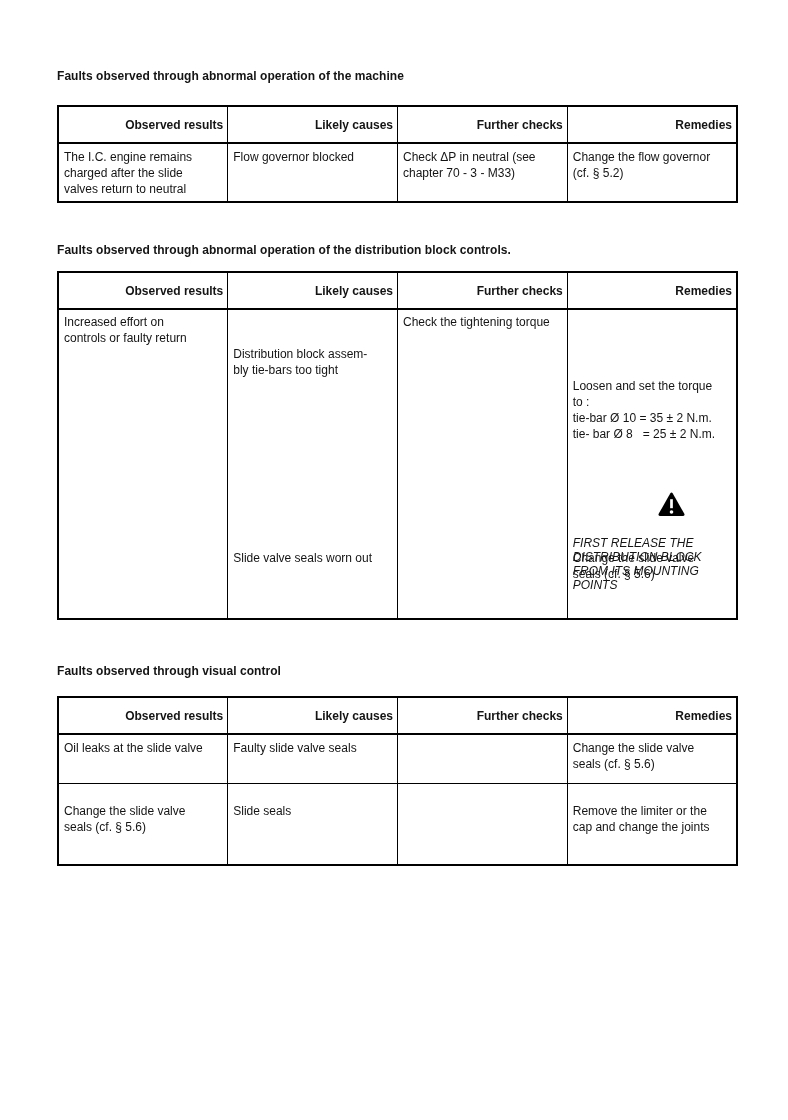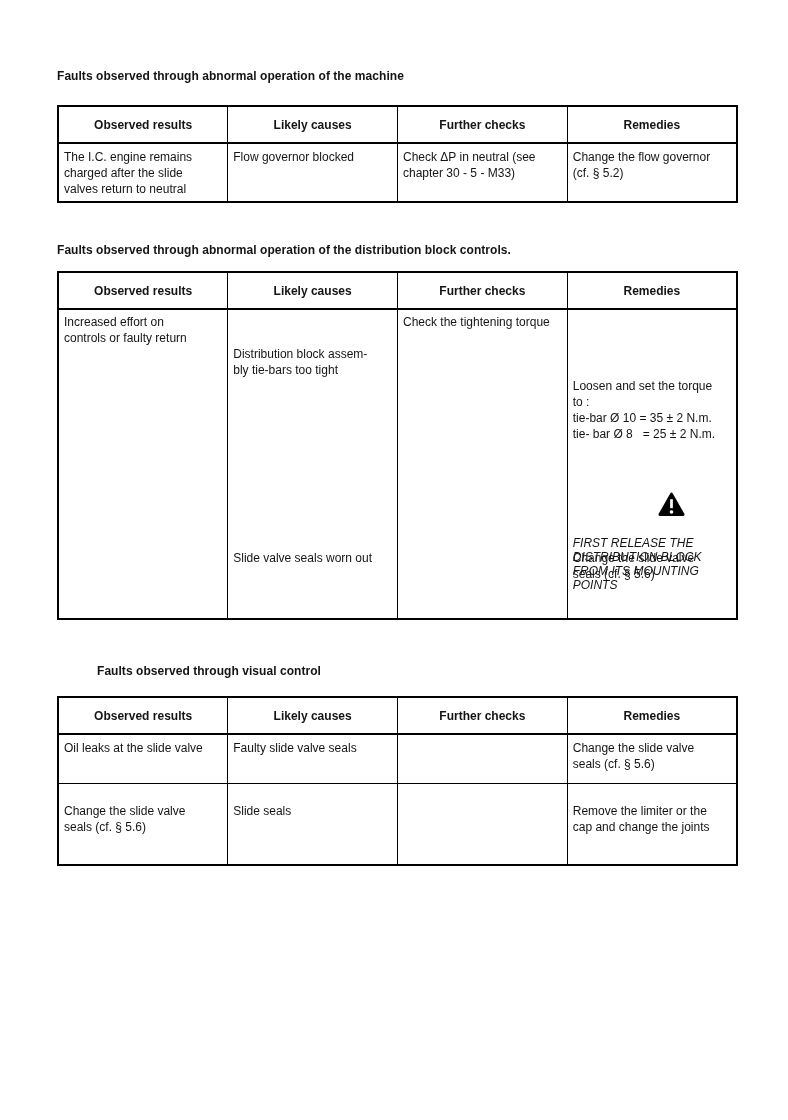--- a/index.html
+++ b/index.html
@@ -20,37 +20,37 @@
     width: 681px;
   }
   .section-heading {
     font-size: 12px;
     font-weight: 700;
     line-height: 15px;
     letter-spacing: 0.05px;
   }
   .h1 { margin-top: 69px; }
   .h2 { margin-top: 40px; }
-  .h3 { margin-top: 44px; margin-left: 40px; }
+  .h3 { margin-top: 44px; }
   table.fault-table {
     border-collapse: collapse;
     table-layout: fixed;
     width: 681px;
     border: 2px solid #000;
   }
   table.t1 { margin-top: 21px; }
   table.t2 { margin-top: 13px; }
   table.t3 { margin-top: 17px; }
   .fault-table col { width: 25%; }
   .fault-table th {
     border: 1px solid #000;
     border-bottom: 2px solid #000;
     font-size: 12px;
     font-weight: 700;
-    text-align: center;
+    text-align: right;
     vertical-align: middle;
     height: 37px;
     padding: 8px 4px;
   }
   .fault-table td {
     border: 1px solid #000;
     font-size: 12px;
     line-height: 16px;
     vertical-align: top;
     text-align: left;
@@ -104,21 +104,21 @@
         <th>Likely causes</th>
         <th>Further checks</th>
         <th>Remedies</th>
       </tr>
       <tr>
         <td>The I.C. engine remains
 charged after the slide
 valves return to neutral</td>
         <td>Flow governor blocked</td>
         <td>Check ΔP in neutral (see
-chapter 30 - 5 - M33)</td>
+chapter 70 - 3 - M33)</td>
         <td>Change the flow governor
 (cf. § 5.2)</td>
       </tr>
     </tbody>
       </table>
 
     <div class="section-heading h2">Faults observed through abnormal operation of the distribution block controls.</div>
     <table class="fault-table t2">
       <colgroup>
           <col>

